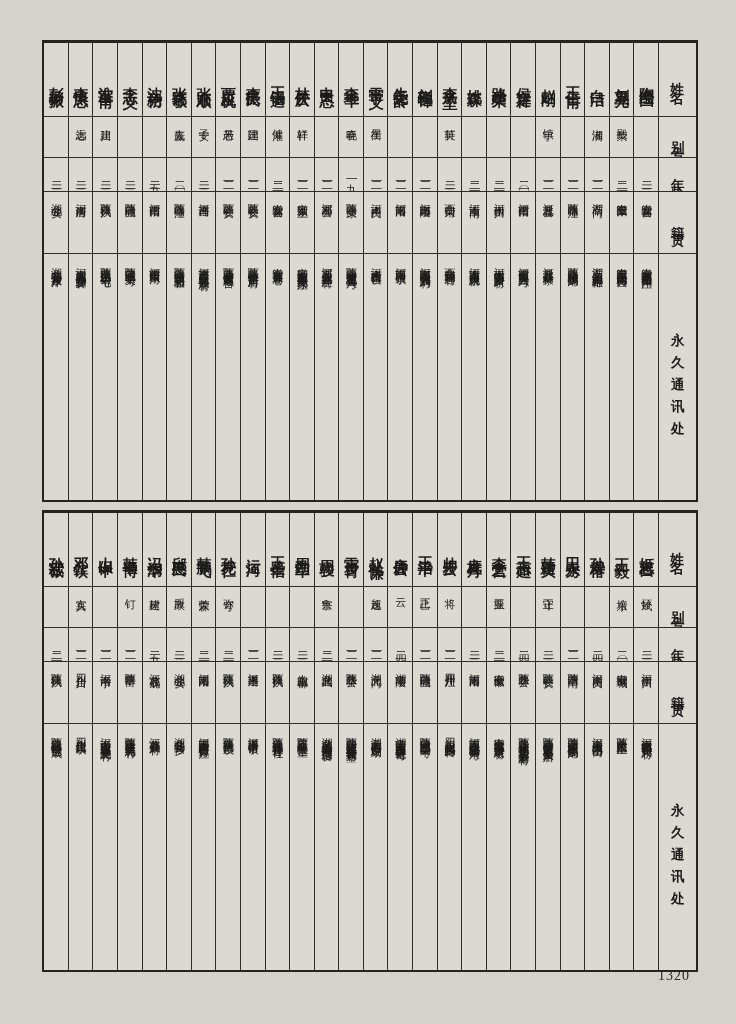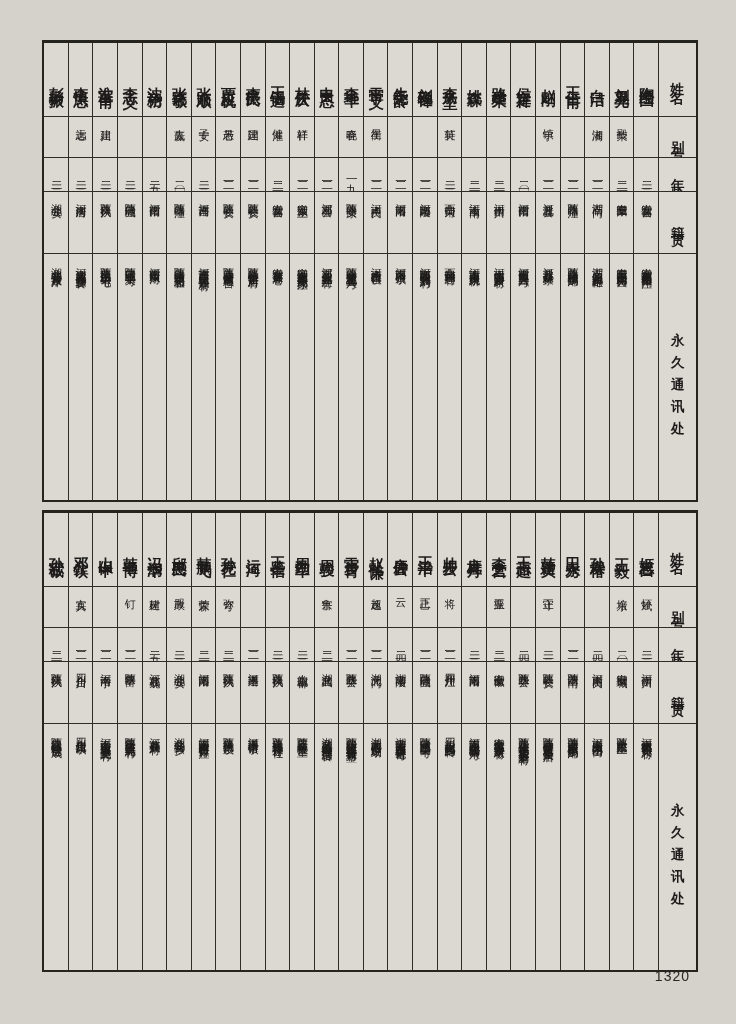--- a/index.html
+++ b/index.html
@@ -56,21 +56,21 @@
   .name-text{font-size:15px;font-weight:700;letter-spacing:3px;}
   .age-text{font-size:11.5px;letter-spacing:2px;}
   .hdr-text{font-size:14px;font-weight:700;letter-spacing:9px;}
   .header-col .r-name{align-items:center;}
   .header-col .r-alias,.header-col .r-age,.header-col .r-native{align-items:center;padding-top:0;}
   .header-col .r-alias .hdr-text,.header-col .r-age .hdr-text,.header-col .r-native .hdr-text{letter-spacing:8px;font-size:13.5px;}
   .header-col .r-addr{align-items:center;padding-top:0;}
   .addr-hdr-text{letter-spacing:22px;font-size:13.5px;font-weight:700;}
   .page-number{
     position:absolute;right:46px;top:968px;
-    font-family:Liberation Sans, sans-serif;
+    font-family:Liberation Serif, serif;
     font-size:14px;color:#2a2824;letter-spacing:1px;
   }
 </style>
 </head>
 <body>
 
 <div class="page">
   <div class="table-wrap">
     <section class="dtable">
         <div class="col header-col">

